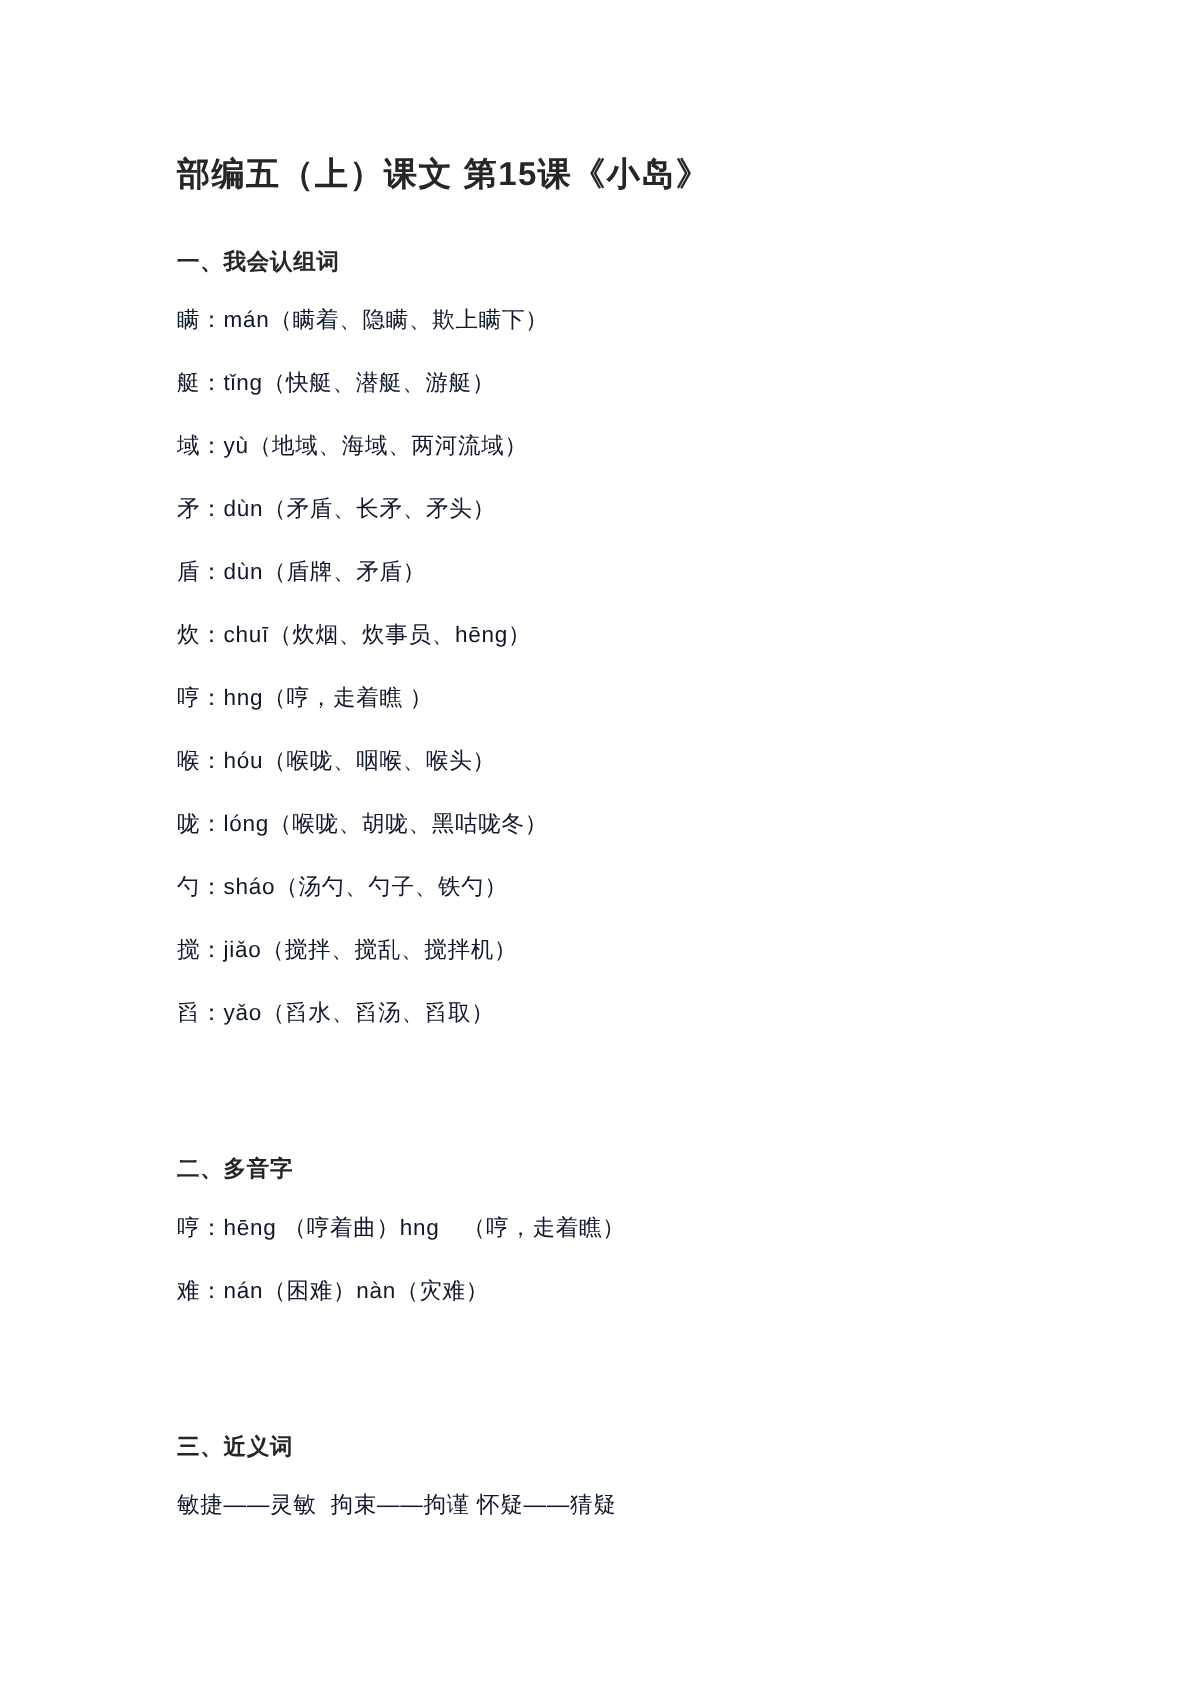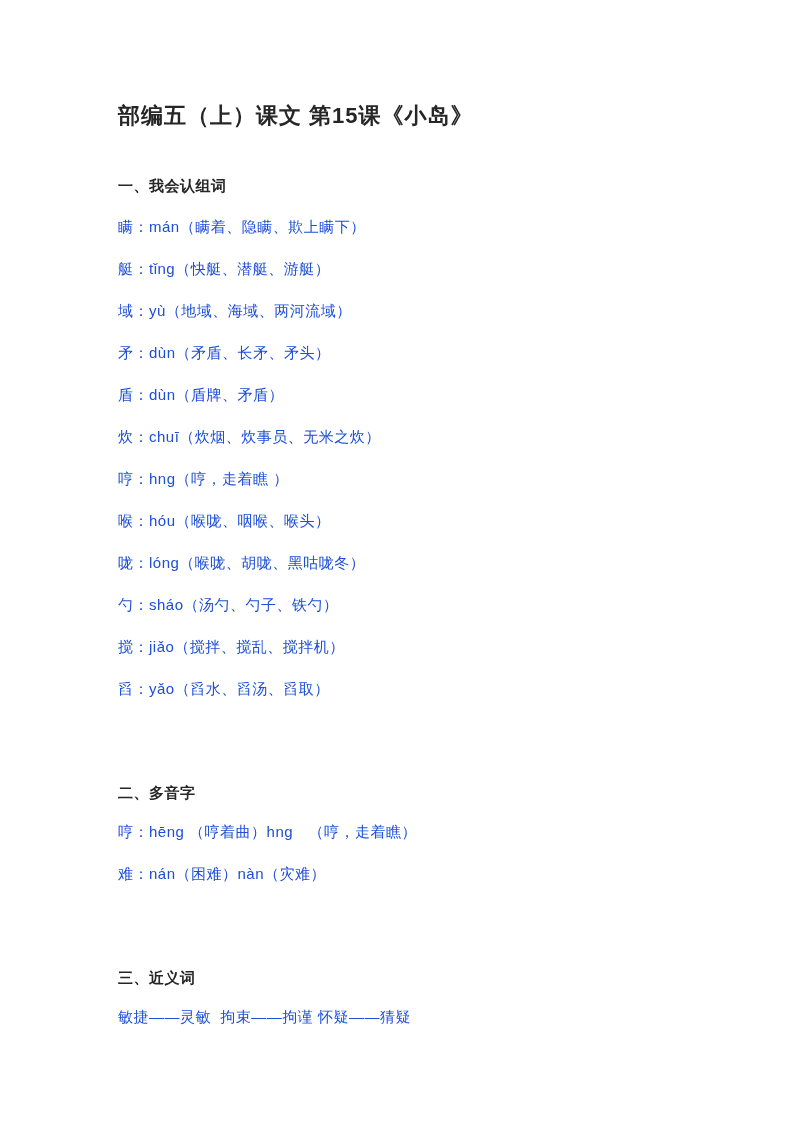--- a/index.html
+++ b/index.html
@@ -23,48 +23,48 @@
     color: #262626;
     letter-spacing: 1px;
   }
   .section-heading {
     font-size: 15px;
     line-height: 21px;
     font-weight: bold;
     color: #262626;
     letter-spacing: 0.5px;
   }
-  .section-heading.first { margin-top: 45px; font-family: Liberation Mono, monospace; }
+  .section-heading.first { margin-top: 32px; }
   .section-heading.later { margin-top: 72px; }
   .lines { margin-top: 8px; }
   .word-line {
     font-size: 15px;
     line-height: 42px;
     font-weight: normal;
-    color: #1d4ed8;
+    color: #0f172a;
     letter-spacing: 0.5px;
     white-space: pre;
   }
 </style>
 </head>
 <body>
 
 <div class="page">
   <div class="content">
 
     <div class="doc-title">部编五（上）课文 第15课《小岛》</div>
 
     <div class="section-heading first">一、我会认组词</div>
     <div class="lines">
       <p class="word-line">瞒：mán（瞒着、隐瞒、欺上瞒下）</p>
       <p class="word-line">艇：tǐng（快艇、潜艇、游艇）</p>
       <p class="word-line">域：yù（地域、海域、两河流域）</p>
       <p class="word-line">矛：dùn（矛盾、长矛、矛头）</p>
       <p class="word-line">盾：dùn（盾牌、矛盾）</p>
-      <p class="word-line">炊：chuī（炊烟、炊事员、无米之炊）</p>
+      <p class="word-line">炊：chuī（炊烟、炊事员、hēng）</p>
       <p class="word-line">哼：hng（哼，走着瞧 ）</p>
       <p class="word-line">喉：hóu（喉咙、咽喉、喉头）</p>
       <p class="word-line">咙：lóng（喉咙、胡咙、黑咕咙冬）</p>
       <p class="word-line">勺：sháo（汤勺、勺子、铁勺）</p>
       <p class="word-line">搅：jiǎo（搅拌、搅乱、搅拌机）</p>
       <p class="word-line">舀：yǎo（舀水、舀汤、舀取）</p>
     </div>
 
     <div class="section-heading later">二、多音字</div>
     <div class="lines">

